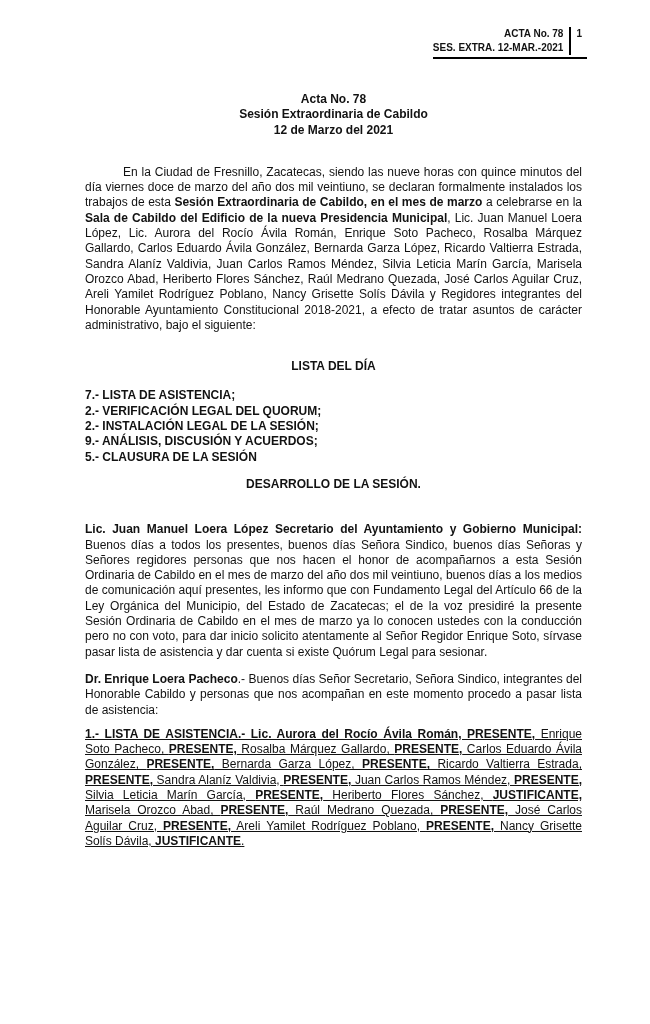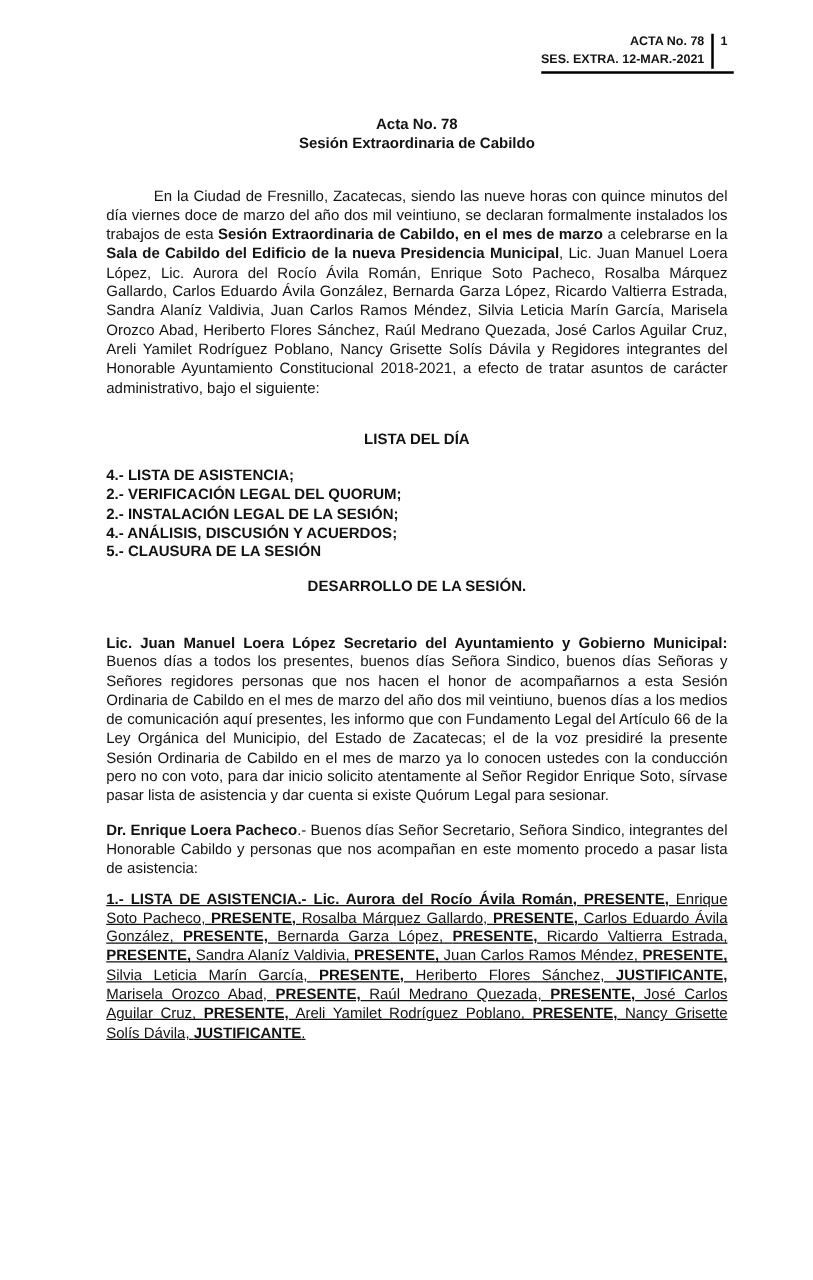--- a/index.html
+++ b/index.html
@@ -73,31 +73,32 @@
       <div>SES. EXTRA. 12-MAR.-2021</div>
     </div>
     <div class="doc-header-right">1</div>
   </div>
 
   <div class="content">
 
     <div class="title">
       <div>Acta No. 78</div>
       <div>Sesión Extraordinaria de Cabildo</div>
+      <div>12 de Marzo  del 2021</div>
     </div>
 
     <div class="para intro"><span>En la Ciudad de Fresnillo, Zacatecas, siendo las nueve horas con quince minutos del día viernes  doce  de marzo  del año dos mil veintiuno, se declaran formalmente instalados los trabajos de esta </span><b>Sesión Extraordinaria de Cabildo, en el mes de marzo</b><span> a celebrarse en la </span><b>Sala de Cabildo del Edificio de la nueva Presidencia Municipal</b><span>, Lic. Juan Manuel Loera López, Lic. Aurora del Rocío Ávila Román, Enrique Soto Pacheco, Rosalba Márquez Gallardo,  Carlos Eduardo Ávila González,  Bernarda Garza López,  Ricardo Valtierra Estrada, Sandra Alaníz Valdivia, Juan Carlos Ramos Méndez,  Silvia Leticia Marín García,  Marisela Orozco Abad, Heriberto Flores Sánchez,  Raúl Medrano Quezada,  José Carlos Aguilar Cruz,  Areli Yamilet Rodríguez Poblano,  Nancy Grisette Solís Dávila y Regidores integrantes del Honorable Ayuntamiento Constitucional 2018-2021, a efecto de tratar asuntos de carácter administrativo,  bajo el siguiente:</span></div>
 
     <div class="heading orden-heading">LISTA DEL DÍA</div>
 
     <div class="orden-list">
-      <div>4.- LISTA DE ASISTENCIA;</div>
+      <div>7.- LISTA DE ASISTENCIA;</div>
       <div>2.- VERIFICACIÓN LEGAL DEL QUORUM;</div>
       <div>2.- INSTALACIÓN LEGAL DE LA SESIÓN;</div>
-      <div>4.- ANÁLISIS, DISCUSIÓN Y ACUERDOS;</div>
+      <div>9.- ANÁLISIS, DISCUSIÓN Y ACUERDOS;</div>
       <div>5.- CLAUSURA DE LA SESIÓN</div>
     </div>
 
     <div class="heading desarrollo-heading">DESARROLLO DE LA SESIÓN.</div>
 
     <div class="para secretary"><b>Lic. Juan Manuel Loera López Secretario del Ayuntamiento y Gobierno Municipal:</b><span> Buenos días a todos los presentes, buenos días Señora Sindico, buenos días Señoras y Señores  regidores personas que nos hacen el honor de acompañarnos a esta Sesión Ordinaria de Cabildo en el mes de marzo del año dos mil veintiuno, buenos días a los medios de  comunicación aquí presentes, les informo que  con Fundamento Legal del Artículo 66 de la Ley Orgánica del Municipio, del Estado de Zacatecas;  el  de la voz presidiré la presente Sesión Ordinaria de Cabildo en el mes de marzo ya lo conocen ustedes con la conducción pero no con voto, para dar inicio solicito atentamente al Señor Regidor Enrique Soto, sírvase pasar lista de asistencia y dar cuenta si existe Quórum Legal  para sesionar.</span></div>
 
     <div class="para soto"><b>Dr. Enrique Loera Pacheco</b><span>.- Buenos días Señor Secretario, Señora Sindico, integrantes del Honorable Cabildo y personas que nos  acompañan en este momento procedo a pasar lista de asistencia:</span></div>
 
     <div class="para asistencia"><b>1.- LISTA DE ASISTENCIA.- Lic. Aurora del Rocío Ávila Román, PRESENTE,</b><span> Enrique Soto Pacheco, </span><b>PRESENTE,</b><span> Rosalba Márquez Gallardo, </span><b>PRESENTE,</b><span> Carlos Eduardo Ávila González, </span><b>PRESENTE,</b><span>  Bernarda Garza López, </span><b>PRESENTE,</b><span>  Ricardo Valtierra Estrada, </span><b>PRESENTE,</b><span>  Sandra Alaníz Valdivia, </span><b>PRESENTE,</b><span>  Juan Carlos Ramos Méndez,  </span><b>PRESENTE,</b><span> Silvia Leticia Marín García,  </span><b>PRESENTE,</b><span>  Heriberto Flores Sánchez, </span><b>JUSTIFICANTE,</b><span> Marisela Orozco Abad, </span><b>PRESENTE,</b><span> Raúl Medrano Quezada, </span><b>PRESENTE,</b><span> José Carlos Aguilar Cruz, </span><b>PRESENTE,</b><span> Areli Yamilet Rodríguez Poblano, </span><b>PRESENTE,</b><span>  Nancy Grisette Solís Dávila, </span><b>JUSTIFICANTE</b><span>.</span></div>

